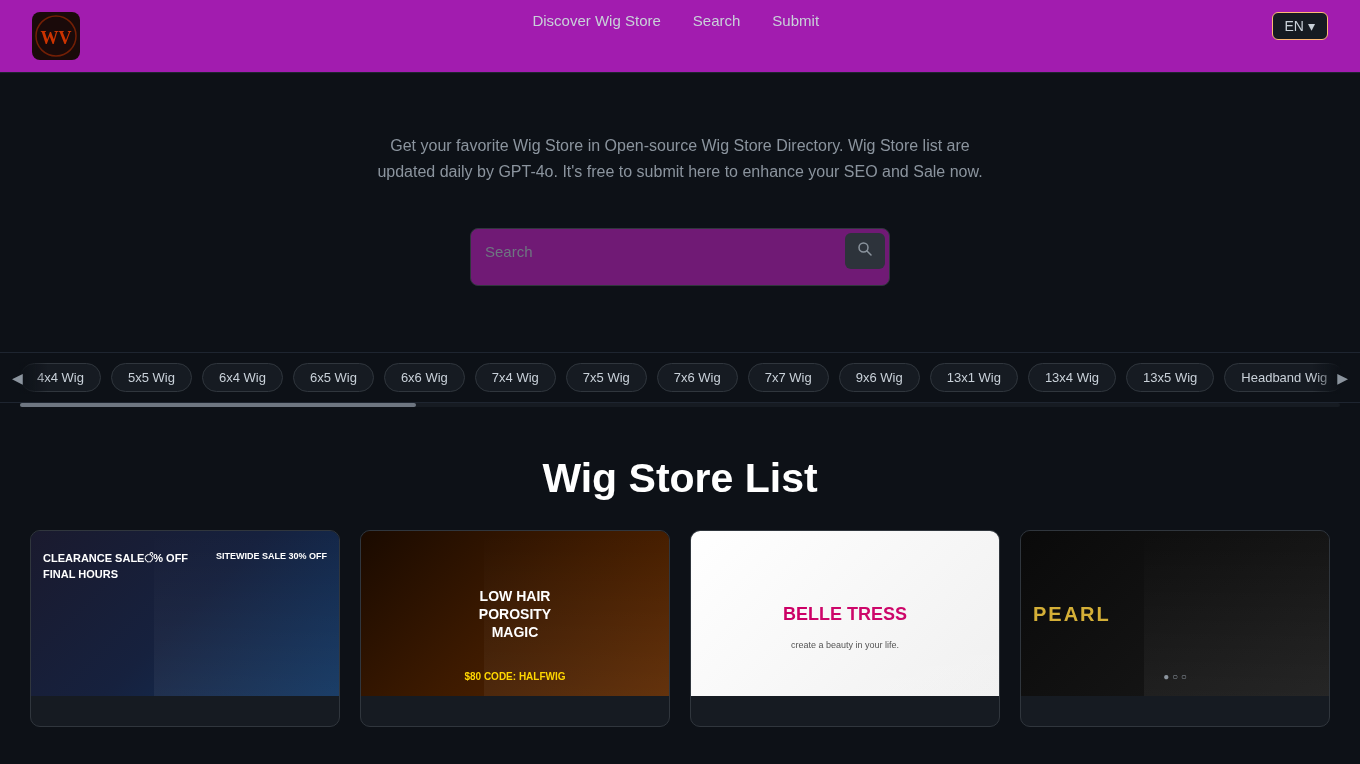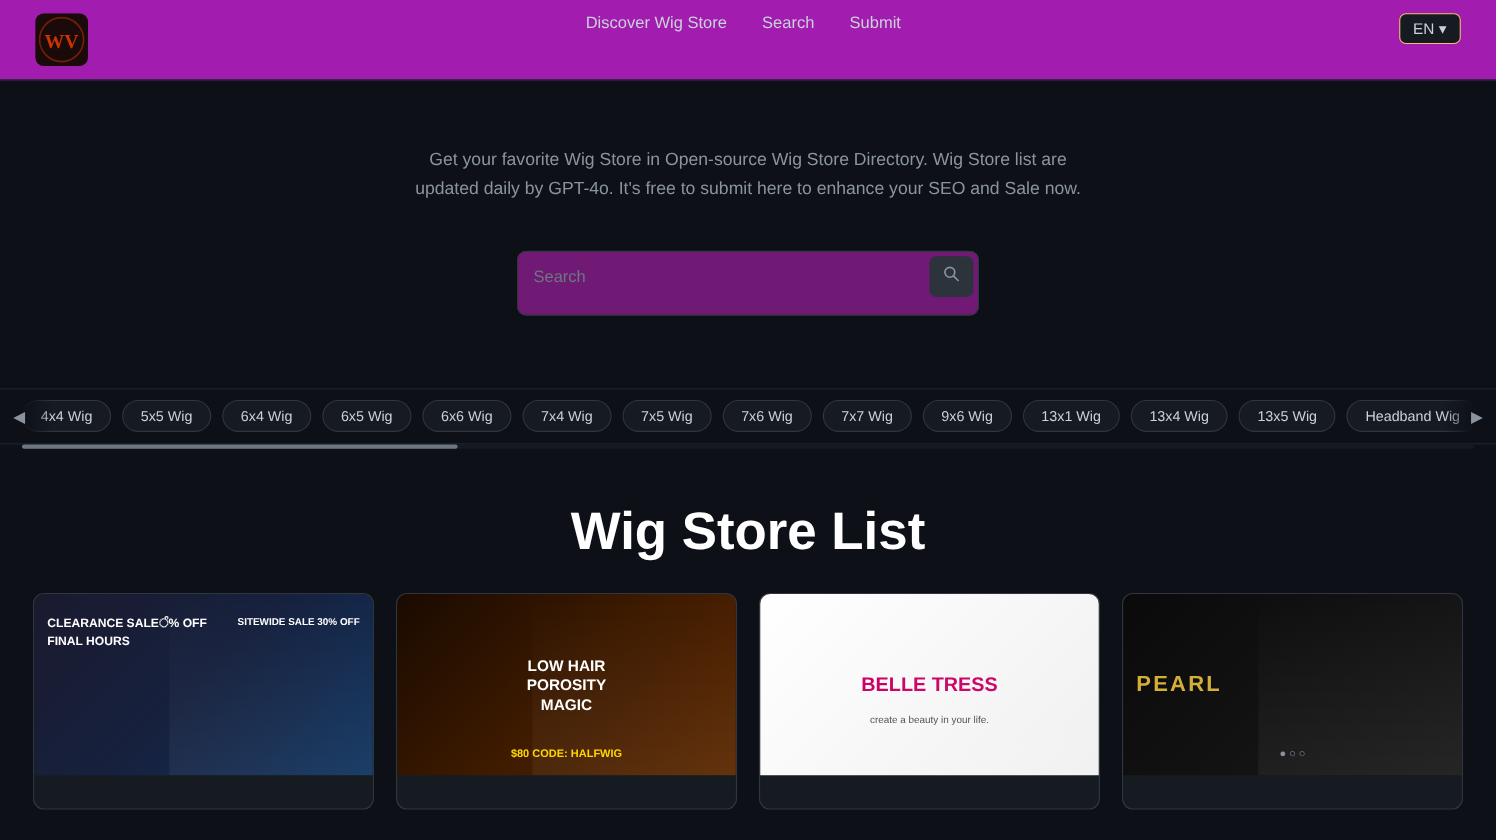--- a/index.html
+++ b/index.html
@@ -164,21 +164,21 @@
       padding: 8px 24px 8px 12px;
       cursor: pointer;
       color: #8b949e;
       font-size: 14px;
       z-index: 2;
     }
 
     
     .section-title {
       text-align: center;
-      font-size: 48px;
+      font-size: 41px;
       font-weight: 700;
       color: #ffffff;
       margin: 48px 0 28px;
     }
 
     
     .card-grid {
       display: grid;
       grid-template-columns: repeat(4, 1fr);
       gap: 20px;

